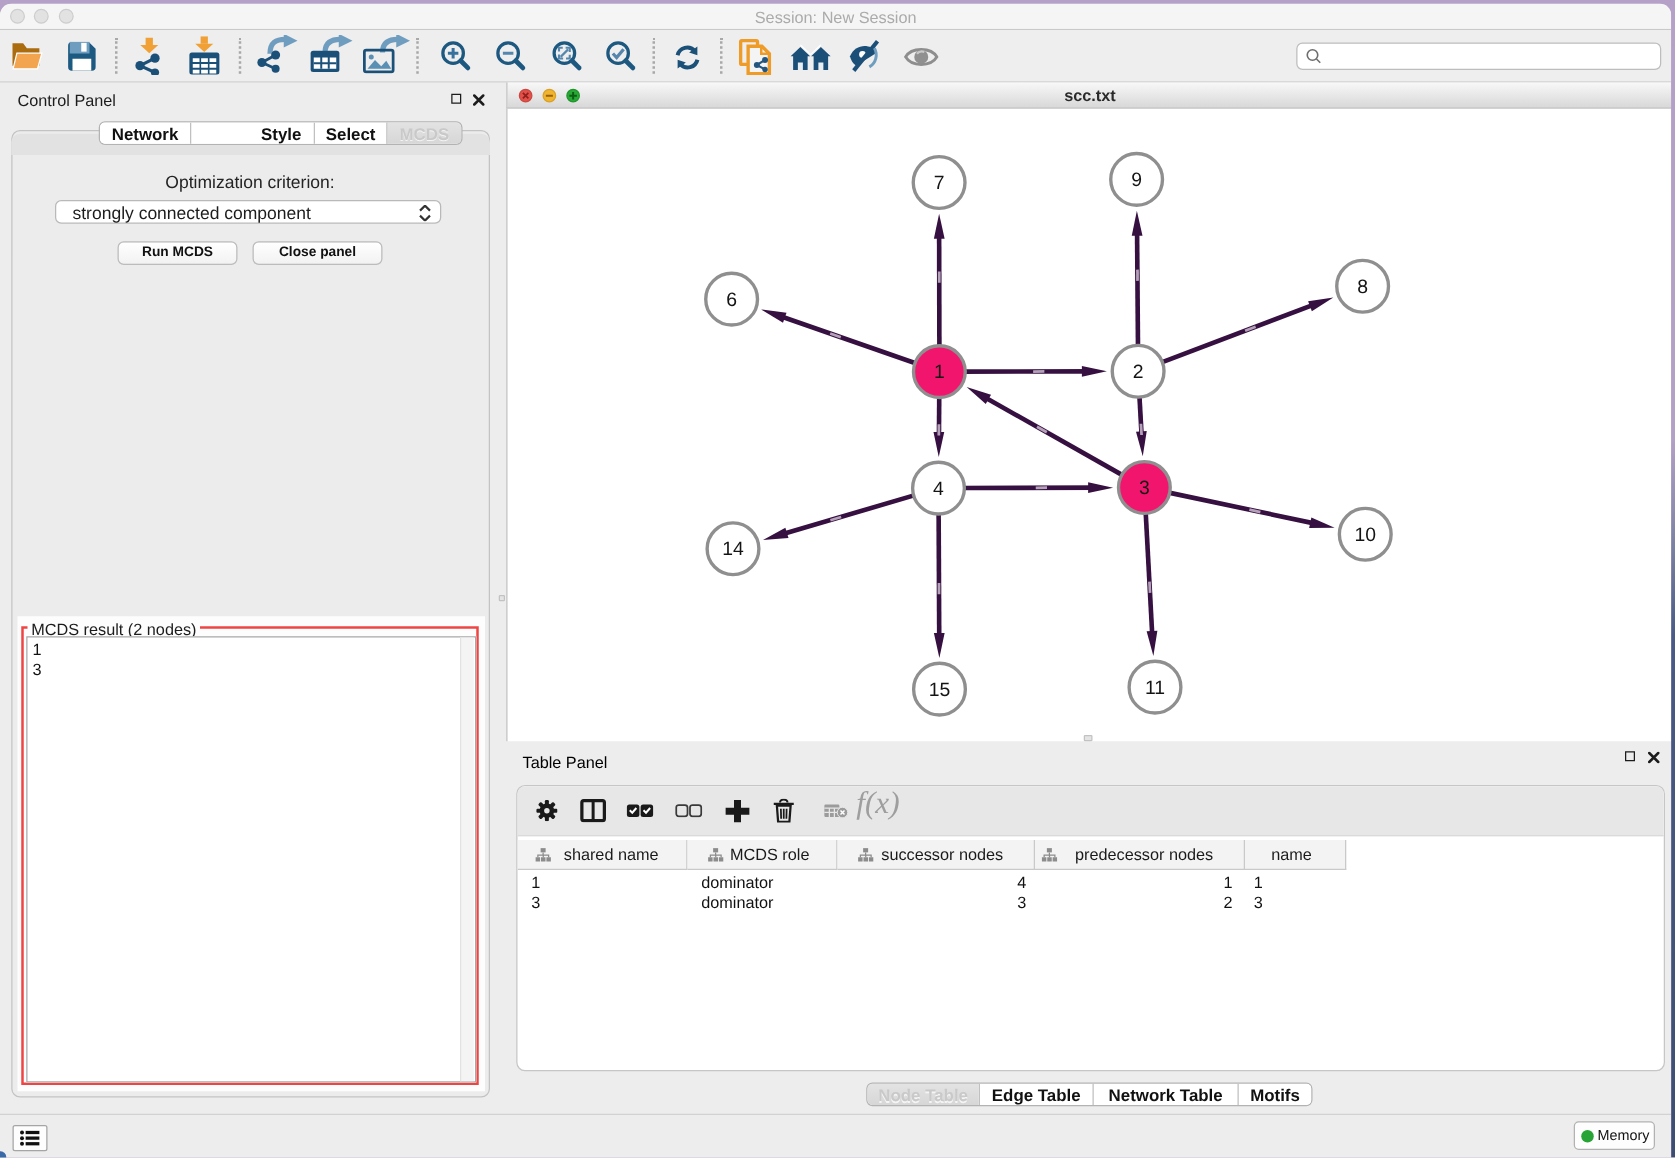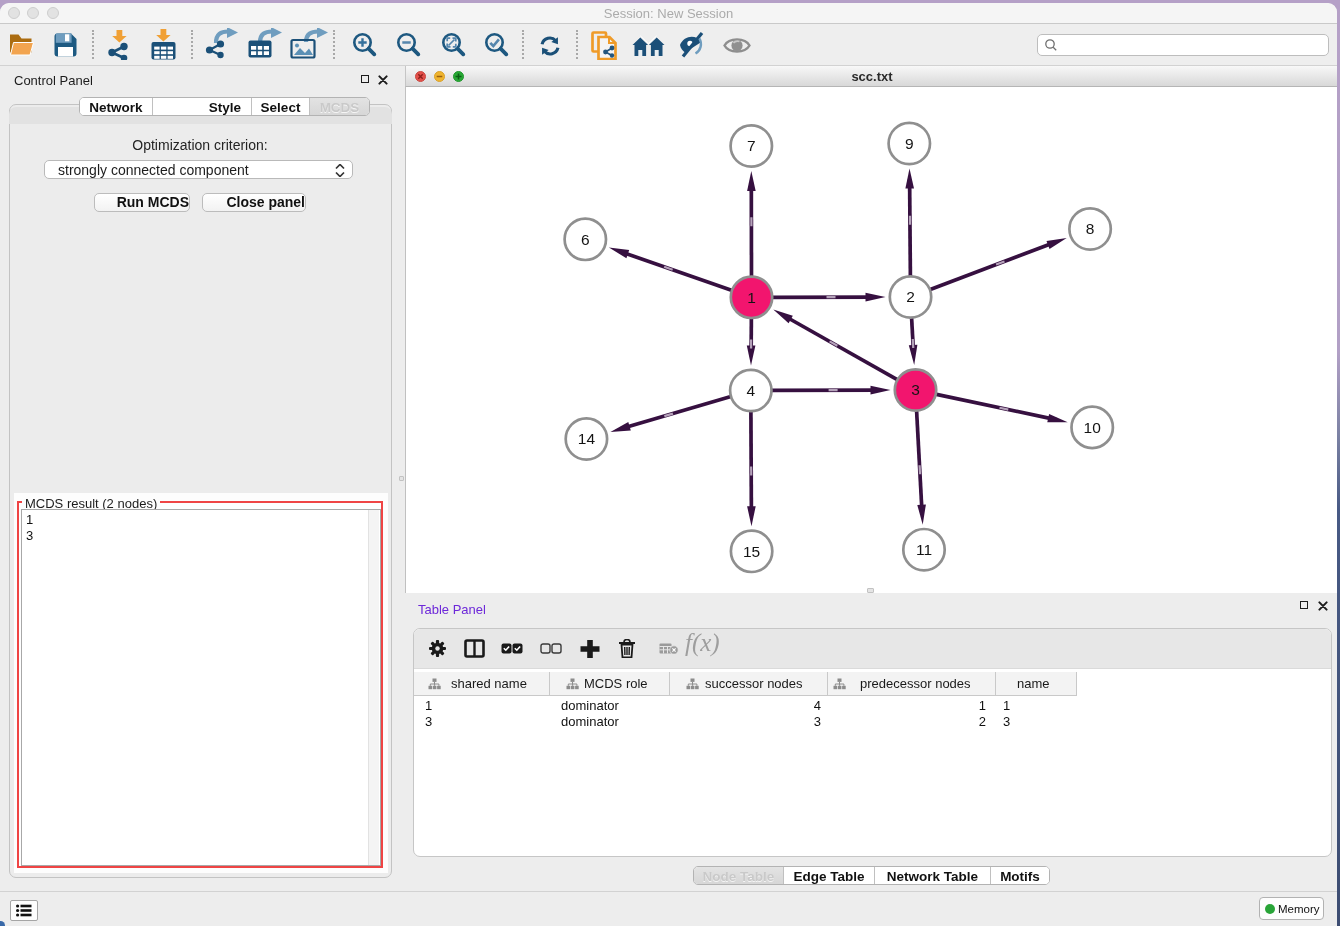--- a/index.html
+++ b/index.html
@@ -23,39 +23,39 @@
 #cppanel{position:absolute;left:9px;top:101px;width:383px;height:774px;background:#ececec;
   border:1px solid #c3c3c3;border-radius:7px;box-sizing:border-box;}
 .tabrow{position:absolute;display:flex;height:19px;border:1px solid #b3b3b3;border-radius:5px;
   overflow:hidden;background:#fff;box-sizing:border-box;}
 .tab{height:19px;line-height:19px;font-size:13.5px;color:#111;background:#fff;text-align:center;
   border-left:1px solid #c0c0c0;padding:0;}
 .tab:first-child{border-left:none;}
 .tabsel{background:linear-gradient(#e3e3e3,#d5d5d5);color:#c9c9c9;
   text-shadow:0 1px 0 #f5f5f5;}
 .btn{position:absolute;background:linear-gradient(#ffffff,#f2f2f2);border:1px solid #bcbcbc;
-  border-radius:5px;box-sizing:border-box;text-align:right;font-size:14px;color:#111;}
+  border-radius:5px;box-sizing:border-box;text-align:center;font-size:11px;color:#111;}
 #combo{position:absolute;left:44px;top:157px;width:309px;height:19px;background:#fff;
   border:1px solid #b9b9b9;border-radius:5px;box-sizing:border-box;font-size:14px;color:#1c1c1c;}
 #fieldset{position:absolute;left:17px;top:498px;width:366px;height:367px;
   border:2px solid #ef4444;box-sizing:border-box;}
 #fstext{position:absolute;left:3px;top:-7px;background:#fdfdfd;padding:0 3px;
   font-size:13px;color:#1c1c1c;}
 #fsarea{position:absolute;left:2px;top:6px;width:360px;height:357px;background:#fff;
   border:1px solid #a8a8a8;box-sizing:border-box;font-size:13px;color:#111;}
 
 #netwin{position:absolute;left:405px;top:63px;width:932px;height:529px;}
 #nettitle{position:absolute;left:0;top:0;width:932px;height:21px;
   background:linear-gradient(#f8f8f8,#d8d8d8);border-bottom:1px solid #b5b5b5;
   border-left:1px solid #c5c5c5;box-sizing:border-box;}
 .ntl{position:absolute;top:5px;width:11px;height:11px;border-radius:50%;box-sizing:border-box;}
 #netcanvas{position:absolute;left:0;top:21px;width:932px;height:506px;background:#fff;
   border-left:1px solid #c0c0c0;box-sizing:border-box;}
 
-#tpheader{position:absolute;left:418px;top:599px;font-size:13px;color:#6d28d9;}
+#tpheader{position:absolute;left:418px;top:599px;font-size:13px;color:#000000;}
 #tcontainer{position:absolute;left:413px;top:625px;width:919px;height:229px;background:#fff;
   border:1px solid #c6c6c6;border-radius:7px;box-sizing:border-box;overflow:hidden;}
 #ttoolbar{position:absolute;left:0;top:0;width:100%;height:39px;background:#e7e7e7;
   border-bottom:1px solid #dadada;}
 .th{position:absolute;top:43px;height:24px;background:#f3f3f3;border-bottom:1px solid #c9c9c9;
   box-sizing:border-box;font-size:13px;color:#1a1a1a;}
 .trow{position:absolute;font-size:13px;color:#111;height:16px;line-height:16px;}
 
 #statusbar{position:absolute;left:0;top:888px;width:1337px;height:37px;background:#ededed;
   border-top:1px solid #d2d2d2;}

